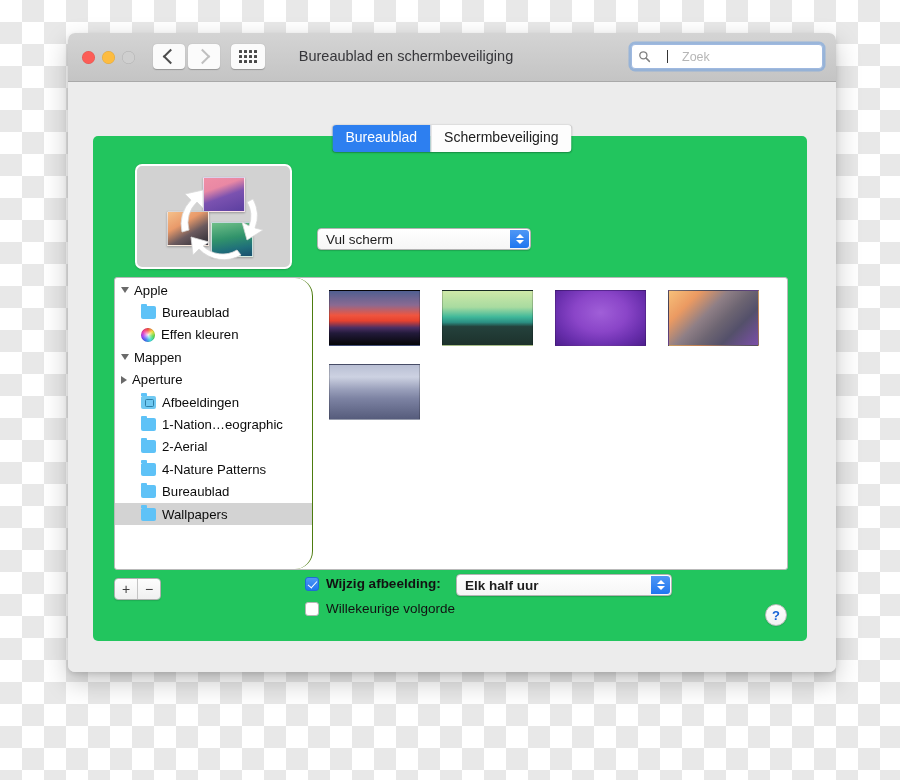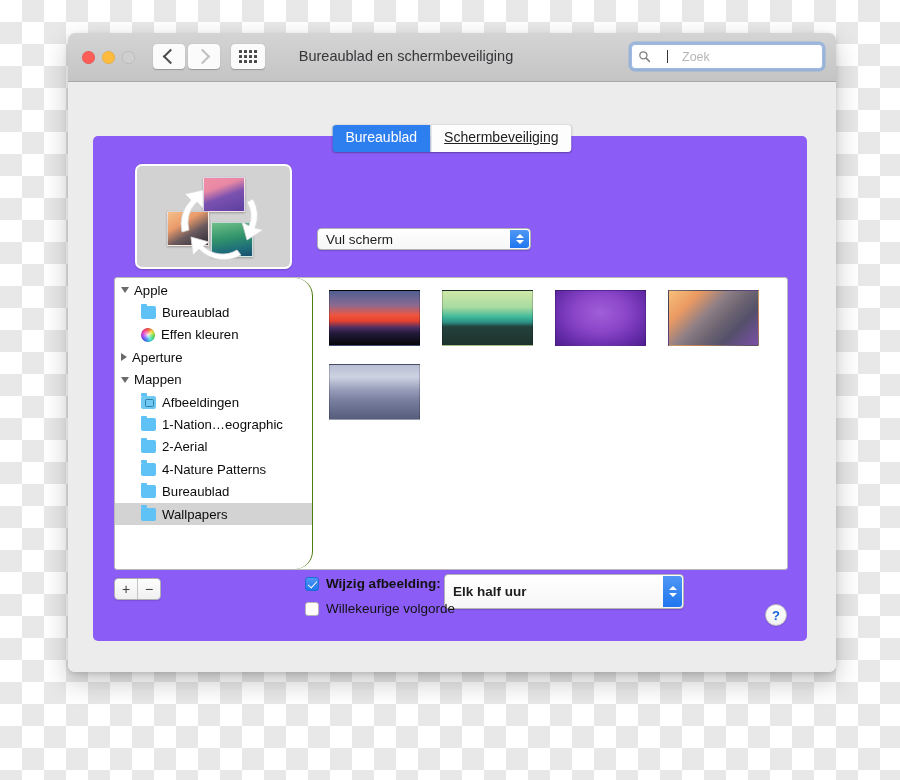--- a/index.html
+++ b/index.html
@@ -139,30 +139,30 @@
     font-size: 14px;
     padding: 4px 13px 5px;
     line-height: 1.25;
     background: #fdfdfd;
     color: #202020;
   }
   .tab.active {
     background: #2d7ff0;
     color: #fff;
   }
-  .tab + .tab { border-left: 1px solid #cfcfcf; text-decoration: underline; }
+  .tab + .tab { border-left: 1px solid #cfcfcf; }
 
   
   #panel {
     position: absolute;
     left: 25px;
     top: 54px;
     width: 714px;
     height: 505px;
-    background: #8b5cf6;
+    background: #22c55e;
     border-radius: 5px;
   }
 
   
   #preview {
     position: absolute;
     left: 42px;
     top: 28px;
     width: 153px;
     height: 101px;
@@ -390,25 +390,24 @@
   .cb.off {
     background: #fff;
     border: 1px solid #b5b5b5;
   }
   .opt-text {
     font-size: 13.5px;
     color: #121212;
   }
   #interval-popup {
     position: absolute;
-    left: 139px;
+    left: 151px;
     top: -2px;
     width: 216px;
-    height: 35px;
-    padding-left: 24px;
+    height: 22px;
   }
 
   #help-btn {
     position: absolute;
     right: 20px;
     top: 468px;
     width: 20px;
     height: 20px;
     border-radius: 50%;
     background: linear-gradient(to bottom,#fefefe 0%, #f2f2f2 100%);
@@ -511,26 +510,26 @@
           </div>
           <div class="tree-row indent">
             <span class="ico folder"></span>
             <span>Bureaublad</span>
           </div>
           <div class="tree-row indent">
             <span class="colorwheel"></span>
             <span>Effen kleuren</span>
           </div>
           <div class="tree-row">
+            <span class="disc open"></span>
+            <span>Mappen</span>
+          </div>
+          <div class="tree-row">
             <span class="disc closed"></span>
             <span>Aperture</span>
-          </div>
-          <div class="tree-row">
-            <span class="disc open"></span>
-            <span>Mappen</span>
           </div>
           <div class="tree-row indent">
             <span class="ico folder pictures"></span>
             <span>Afbeeldingen</span>
           </div>
           <div class="tree-row indent">
             <span class="ico folder"></span>
             <span>1-Nation…eographic</span>
           </div>
           <div class="tree-row indent">

